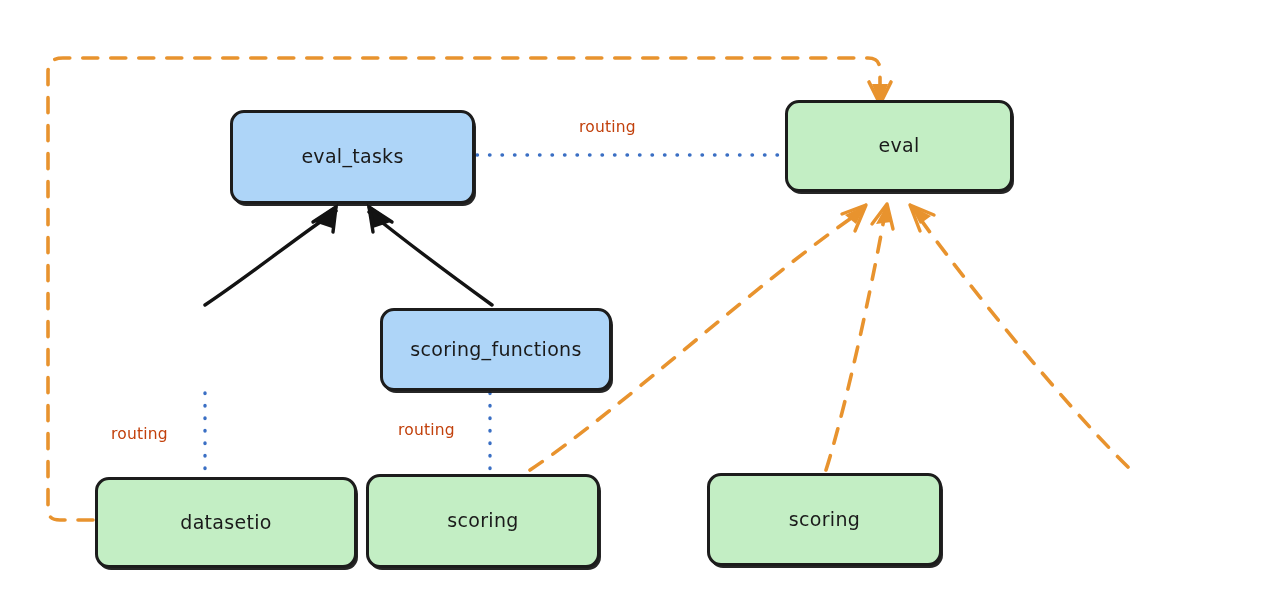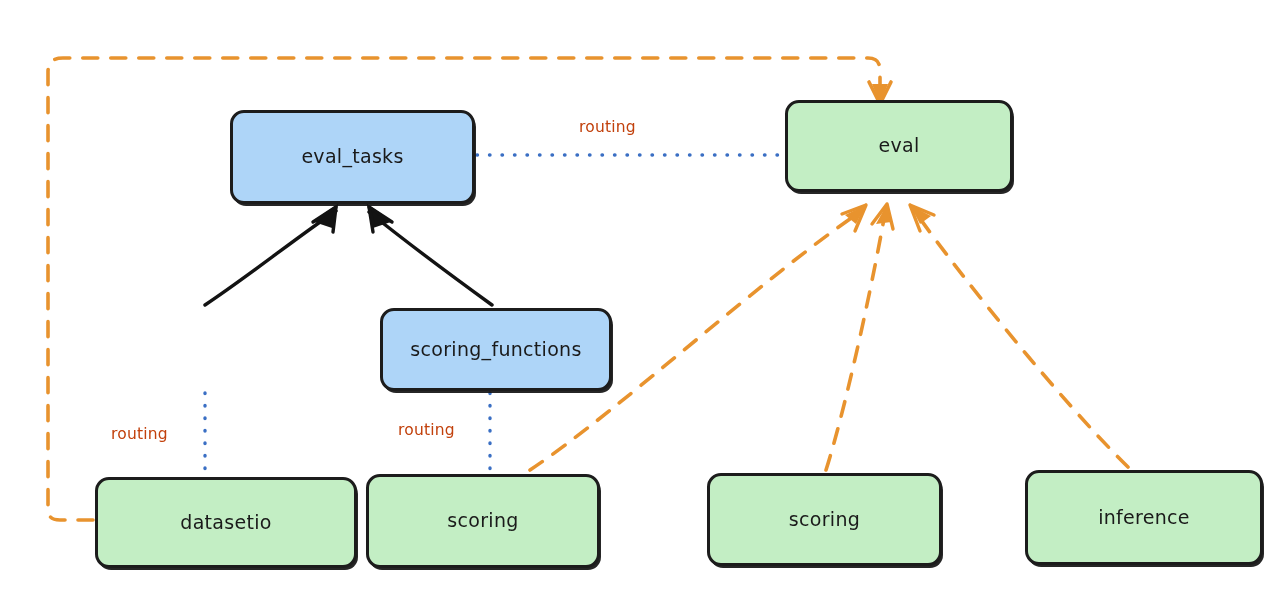--- a/index.html
+++ b/index.html
@@ -131,23 +131,20 @@
   </div>
 
   <div class="node green" style="left:366px; top:474px; width:234px; height:94px;">
     <span class="node-label">scoring</span>
   </div>
 
   <div class="node green" style="left:707px; top:473px; width:235px; height:93px;">
     <span class="node-label">scoring</span>
   </div>
 
-  <div class="node green" style="left:1025px; top:470px; width:238px; height:95px;">
-    <span class="node-label">inference</span>
-  </div>
 
   <div class="edge-label" style="left:579px; top:118px;">routing</div>
 
   <div class="edge-label" style="left:111px; top:425px;">routing</div>
 
   <div class="edge-label" style="left:398px; top:421px;">routing</div>
 
 </div>
 
 </body></html>

